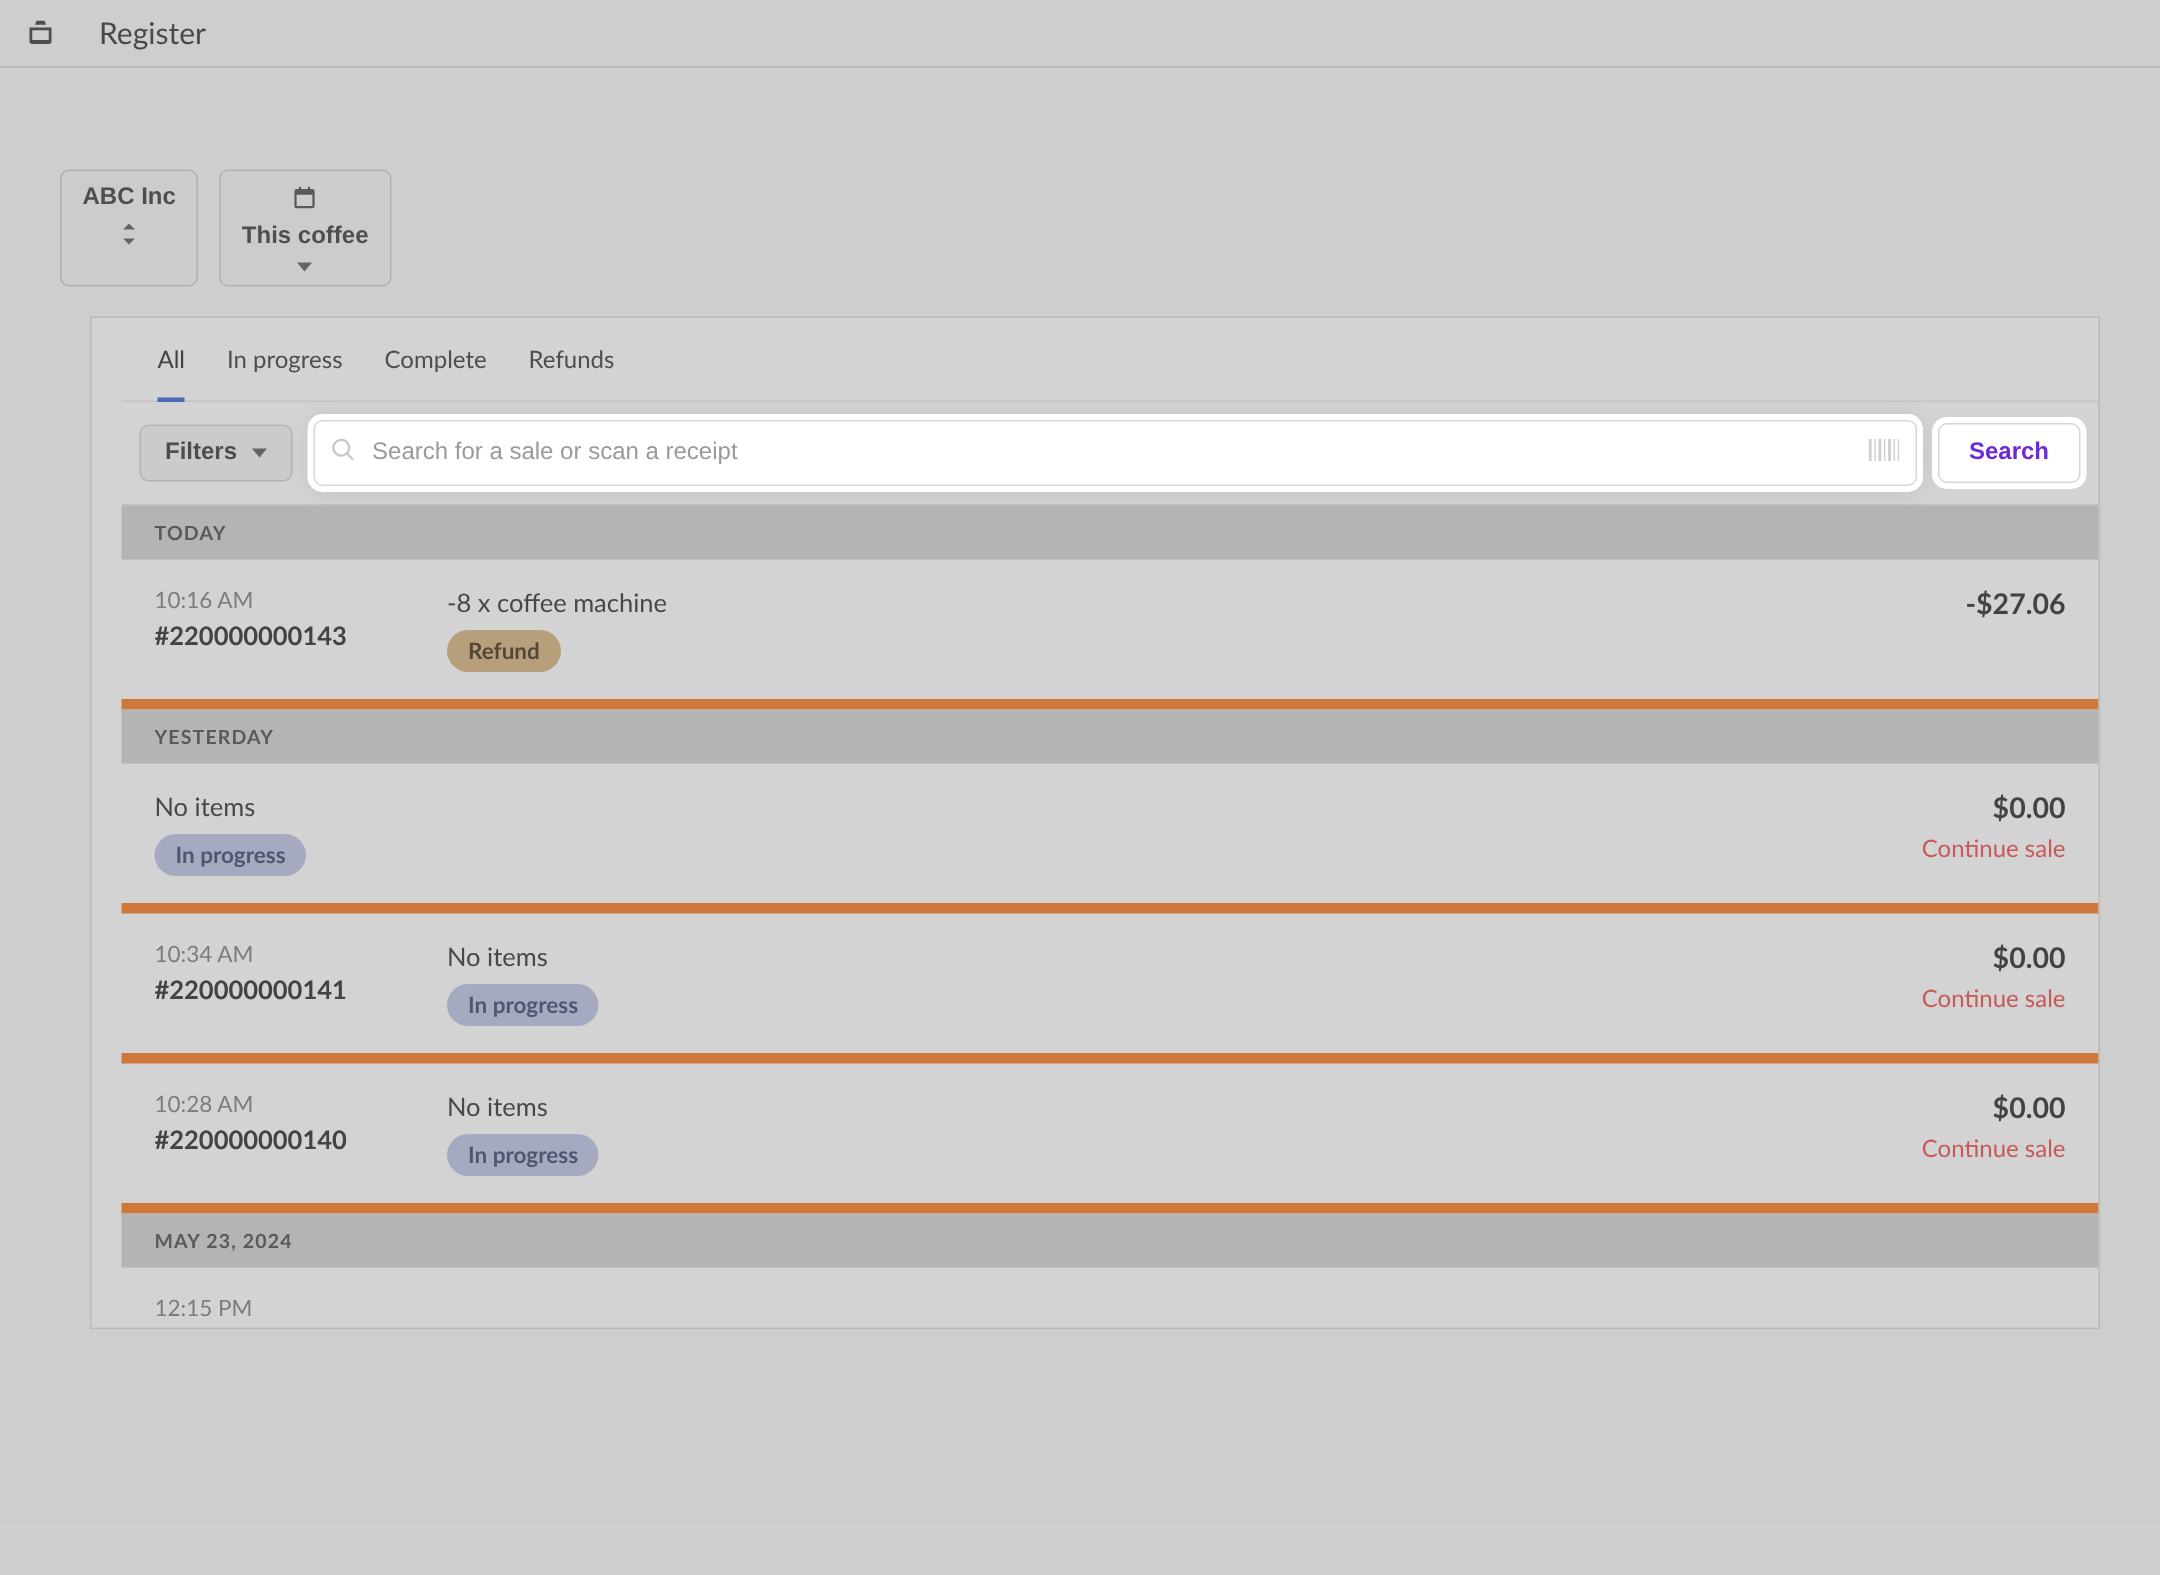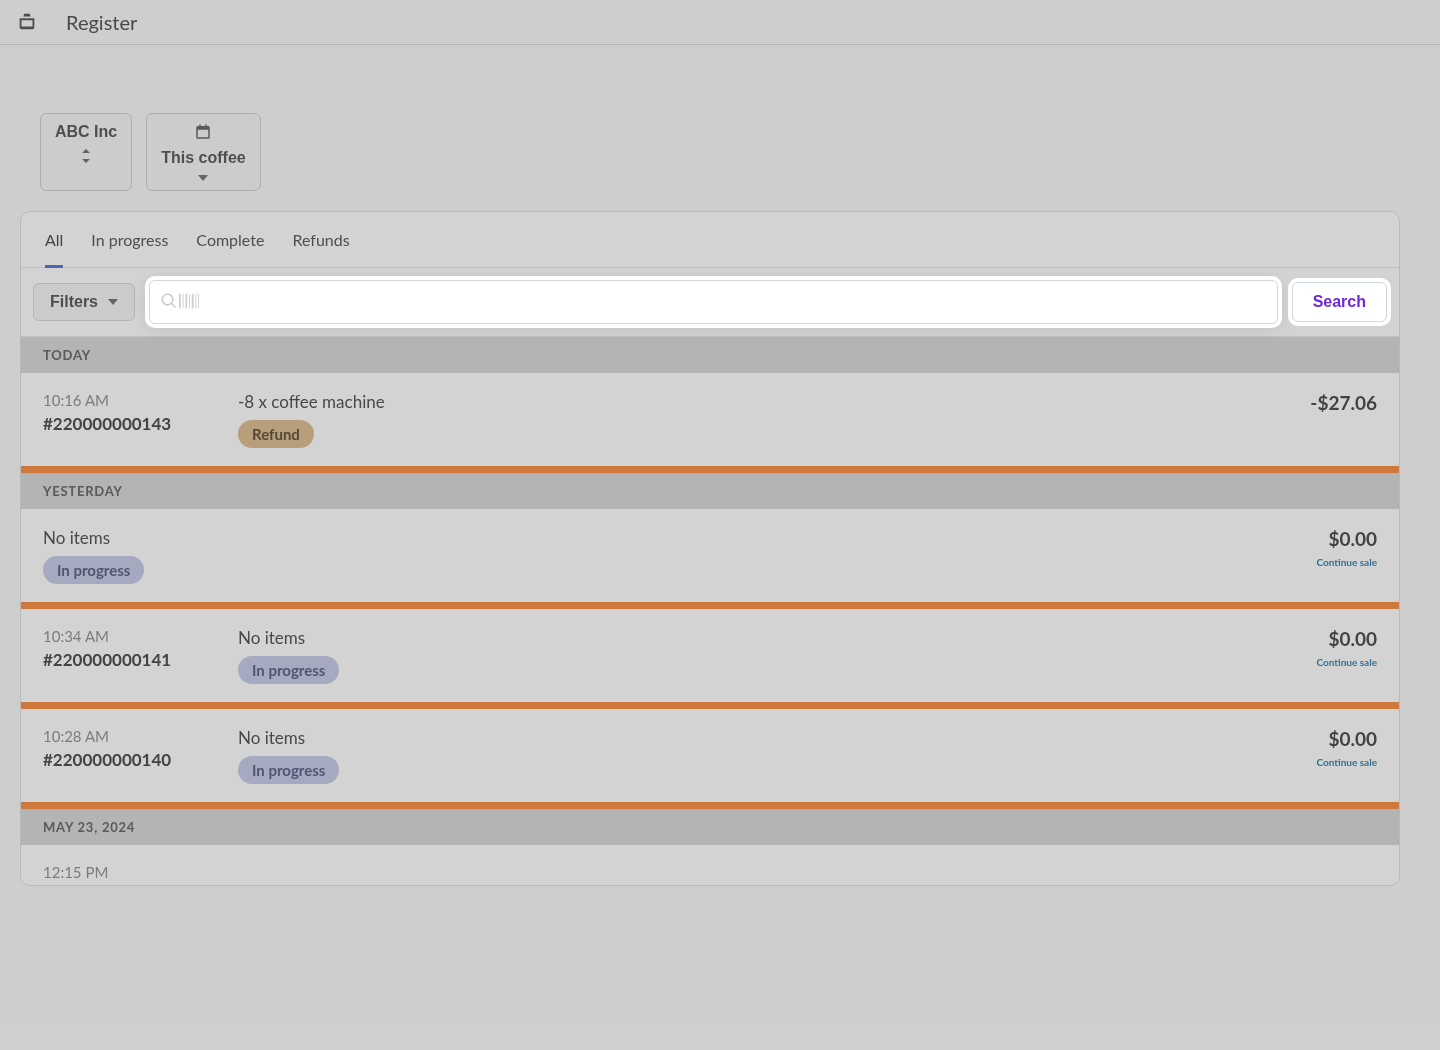--- a/index.html
+++ b/index.html
@@ -52,25 +52,26 @@
   }
   .caret-updown::before { top:0; border-bottom:4px solid #555; }
   .caret-updown::after  { bottom:0; border-top:4px solid #555; }
   .caret-down {
     width:0; height:0; border-left:5px solid transparent; border-right:5px solid transparent; border-top:6px solid #555;
   }
   .cal-icon svg { width:18px; height:18px; display:block; }
 
   
   .panel {
-    margin: 0 40px 40px 20px;
+    margin: 0 40px 40px 60px;
     background: #fff;
     border: 1px solid #d8d8d8;
-    border-radius: 10px;
+    border-radius: 0;
     overflow: hidden;
+    padding-left: 20px;
   }
   .tabs {
     display:flex; gap: 28px;
     padding: 18px 24px 0 24px;
     border-bottom: 1px solid #e3e3e3;
   }
   .tab {
     padding-bottom: 16px;
     font-size: 16px; color: #333;
     cursor: pointer;
@@ -135,21 +136,21 @@
   .time { color:#7a7a7a; font-size:15px; margin-bottom:4px; }
   .order-no { font-weight:700; font-size:17px; color:#222; }
   .items-line { font-size:17px; color:#2a2a2a; margin-bottom:8px; }
   .badge {
     display:inline-block; padding:5px 14px; border-radius:999px;
     font-weight:700; font-size:15px;
   }
   .badge.refund { background:#d6b07a; color:#3b2a10; }
   .badge.inprogress { background:#b9c1e2; color:#37406b; }
   .amount { font-weight:700; font-size:19px; color:#222; }
-  .continue { color:#0369a1; font-weight:700; font-size:10px; margin-top:6px; cursor:pointer; display:inline-block;}
+  .continue { color:#ef4444; font-weight:400; font-size:16px; margin-top:6px; cursor:pointer; display:inline-block;}
 </style>
 </head>
 <body>
 
 <div class="overlay"></div>
 
 <div class="app-header">
   <span class="register-icon">
     <svg viewBox="0 0 24 24" fill="#333">
         <path d="M4 8h16v10a2 2 0 0 1-2 2H6a2 2 0 0 1-2-2V8zm2 2v7h12v-7H6zm3-7h6l1 3H8l1-3z"></path>
@@ -187,20 +188,21 @@
     <button class="filters-btn">
       <span>Filters</span>
       <span class="caret-down"></span>
     </button>
     <div class="search-wrap">
       <span class="mag">
         <svg viewBox="0 0 24 24" fill="#888">
             <path d="M10 2a8 8 0 1 0 4.9 14.3l5 5 1.4-1.4-5-5A8 8 0 0 0 10 2zm0 2a6 6 0 1 1 0 12 6 6 0 0 1 0-12z"></path>
           </svg>
       </span>
+      <input type="text" placeholder="Search for a sale or scan a receipt" style="">
       <span class="barcode">
         <svg viewBox="0 0 24 18" fill="#777">
             <rect x="1" y="1" width="2" height="16"></rect>
             <rect x="5" y="1" width="1" height="16"></rect>
             <rect x="8" y="1" width="2" height="16"></rect>
             <rect x="12" y="1" width="1" height="16"></rect>
             <rect x="15" y="1" width="2" height="16"></rect>
             <rect x="19" y="1" width="1" height="16"></rect>
             <rect x="22" y="1" width="1" height="16"></rect>
           </svg>

